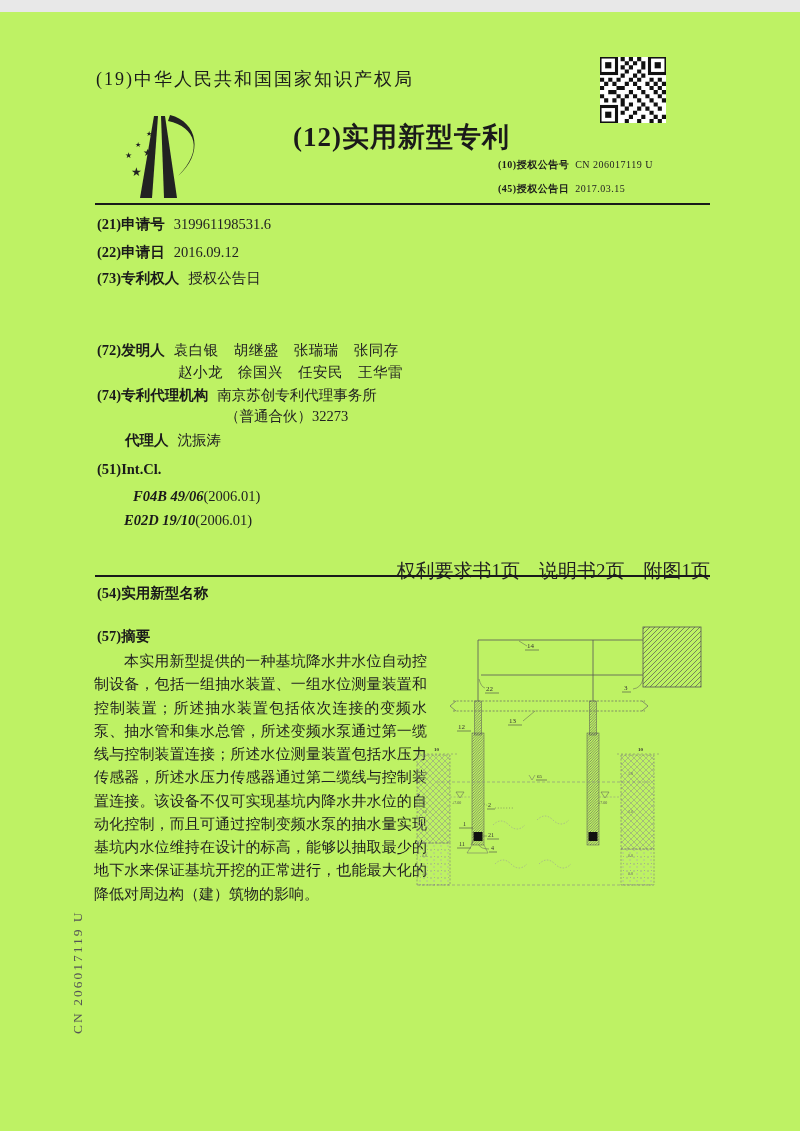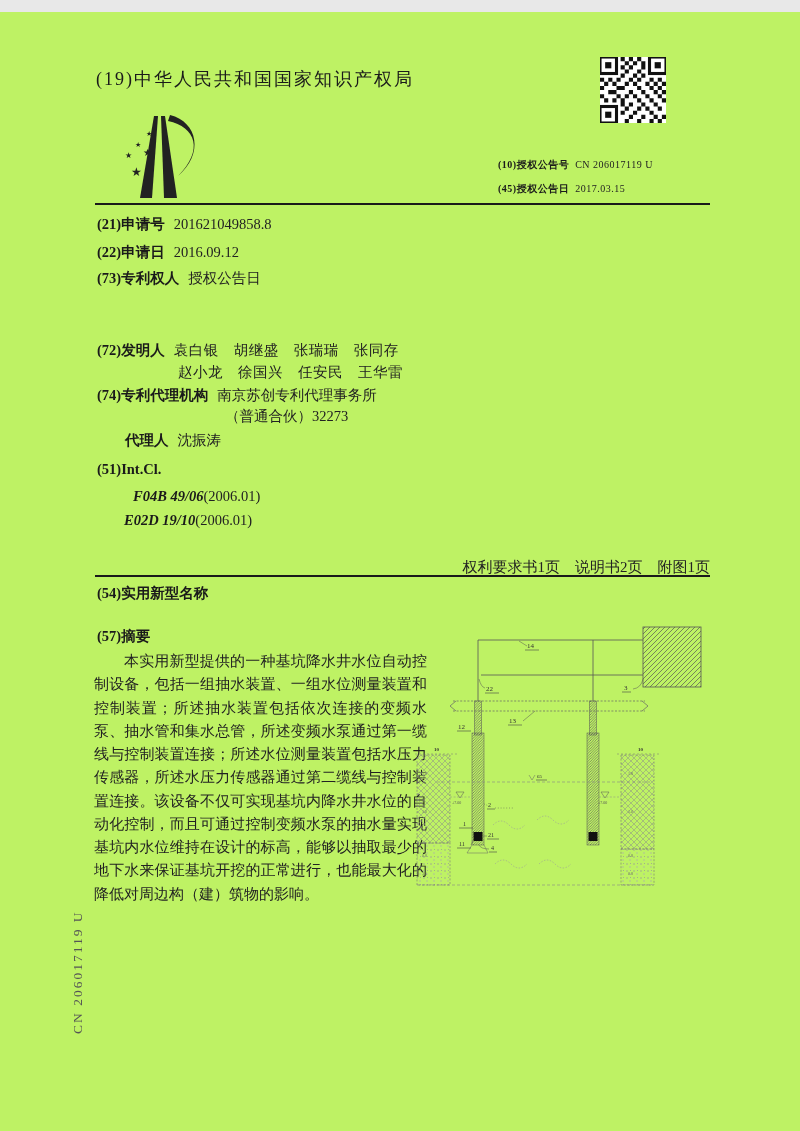--- a/index.html
+++ b/index.html
@@ -14,21 +14,21 @@
   .pub-line{font-size:10px;white-space:nowrap;}
   .pub-line b{letter-spacing:.5px;}
   .pub-line .val{margin-left:6px;color:#222;letter-spacing:.5px;}
   .rule{background:#1a1a1a;height:2px;}
   .fline{font-size:14.5px;white-space:nowrap;}
   .fline b{margin-right:9px;}
   .fline .val{color:#222;}
   .names{letter-spacing:.5px;}
   .intcl-code{font-style:italic;font-weight:bold;}
   .intcl-suffix{font-style:normal;color:#222;}
-  .pages-line{font-size:15px;color:#222;}
+  .pages-line{font-size:19px;color:#222;}
   .sec-label{font-size:14.5px;font-weight:bold;}
   .title-name{font-size:14.5px;color:#222;}
   .abstract{
     font-size:15px;line-height:1.55;width:333px;text-align:justify;
     color:#222;
   }
   .abstract p{margin:0;text-indent:2em;}
   .sidebar-id{
     font-size:13.5px;color:#555;letter-spacing:2px;white-space:nowrap;
     transform-origin:0 0;transform:rotate(-90deg);
@@ -61,32 +61,33 @@
     <path d="M52 5 C80 12 86 44 60 66 C86 40 78 17 50 11 Z" fill="#222"></path>
     <g fill="#222" font-size="7">
       <text x="28" y="26">★</text>
       <text x="17" y="37">★</text>
       <text x="7" y="48" font-size="8">★</text>
       <text x="25" y="46" font-size="10">★</text>
       <text x="13" y="66" font-size="12">★</text>
     </g>
   </svg>
 
+  <div class="abs doc-type" style="left:293px;top:107px;">(12)实用新型专利</div>
 
   <div class="abs pub-line" style="left:498px;top:146px;">
     <b>(10)授权公告号</b><span class="val">CN 206017119 U</span>
   </div>
   <div class="abs pub-line" style="left:498px;top:170px;">
     <b>(45)授权公告日</b><span class="val">2017.03.15</span>
   </div>
 
   <div class="abs rule" style="left:95px;top:191px;width:615px;"></div>
 
   <div class="abs fline" style="left:97px;top:203px;">
-    <b>(21)申请号</b><span class="val">201621049858.8</span>
+    <b>(21)申请号</b><span class="val">319961198531.6</span>
   </div>
   <div class="abs fline" style="left:97px;top:231px;">
     <b>(22)申请日</b><span class="val">2016.09.12</span>
   </div>
   <div class="abs fline" style="left:97px;top:257px;">
     <b>(73)专利权人</b><span class="val">授权公告日</span>
   </div>
   <div class="abs fline" style="left:97px;top:329px;">
     <b>(72)发明人</b><span class="val names">袁白银　胡继盛　张瑞瑞　张同存</span>
   </div>

